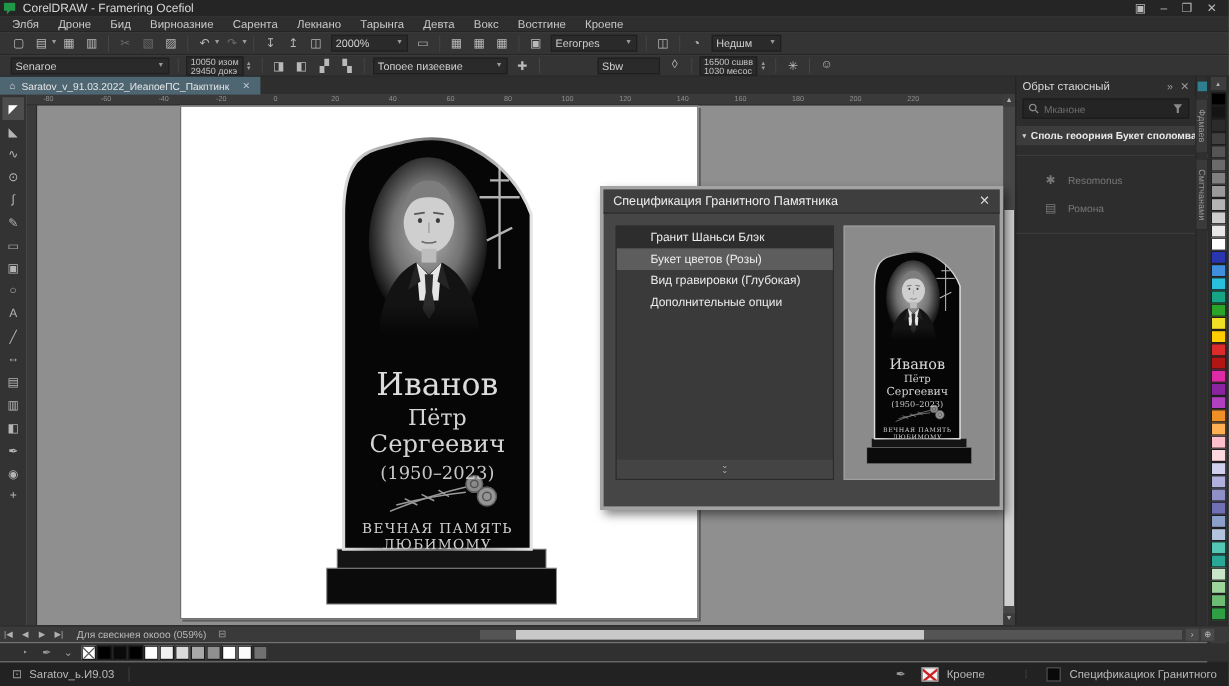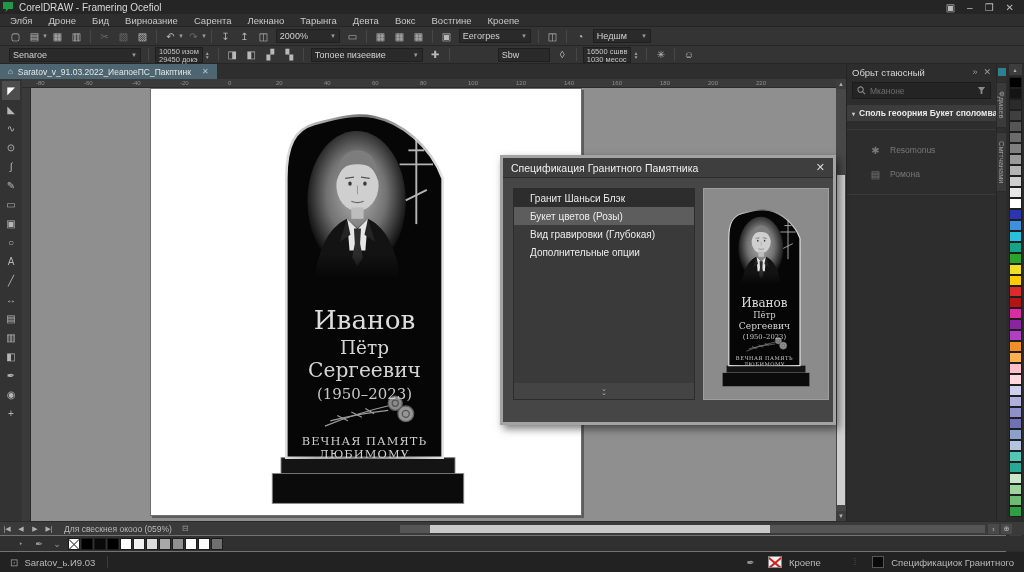--- a/index.html
+++ b/index.html
@@ -111,21 +111,21 @@
   #palette .scr-btn.bottom { margin-top:2px; }
 
   
   #dialog { position:absolute; left:500px; top:155px; width:336px; height:270px; background:#464646;
             border:3px solid #a3a3a3; box-shadow:3px 4px 8px rgba(0,0,0,0.5); z-index:50; }
   #dialog-title { height:20px; background:#3e3e3e; border-bottom:1px solid #2c2c2c; display:flex;
                   align-items:center; padding:0 8px; font-size:10.5px; color:#efefef; }
   #dialog-title .dclose { margin-left:auto; font-size:11px; color:#d8d8d8; }
   #spec-list { position:absolute; left:10px; top:30px; width:182px; height:212px; background:#3a3a3a;
                border:1px solid #2c2c2c; display:flex; flex-direction:column; }
-  .spec-item { height:18px; display:flex; align-items:center; padding-left:16px; font-size:10px; color:#ececec; }
+  .spec-item { height:18px; display:flex; align-items:center; padding-left:28px; font-size:10px; color:#ececec; }
   .spec-item.dark { background:#2d2d2d; }
   .spec-item.selected { background:#5d5d5d; }
   #spec-more { margin-top:auto; height:16px; background:#444444; display:flex; flex-direction:column;
                align-items:center; justify-content:center; color:#b5b5b5; font-size:7px; line-height:4px; }
   #spec-preview { position:absolute; left:200px; top:30px; width:126px; height:212px; background:#8b8b8b;
                   border:1px solid #9e9e9e; display:flex; align-items:center; justify-content:center; }
   #monument-preview { width:92px; height:188px; }
 
   
   #pagenav { position:absolute; left:0; top:521px; width:1024px; height:14px; background:#3a3a3a;

